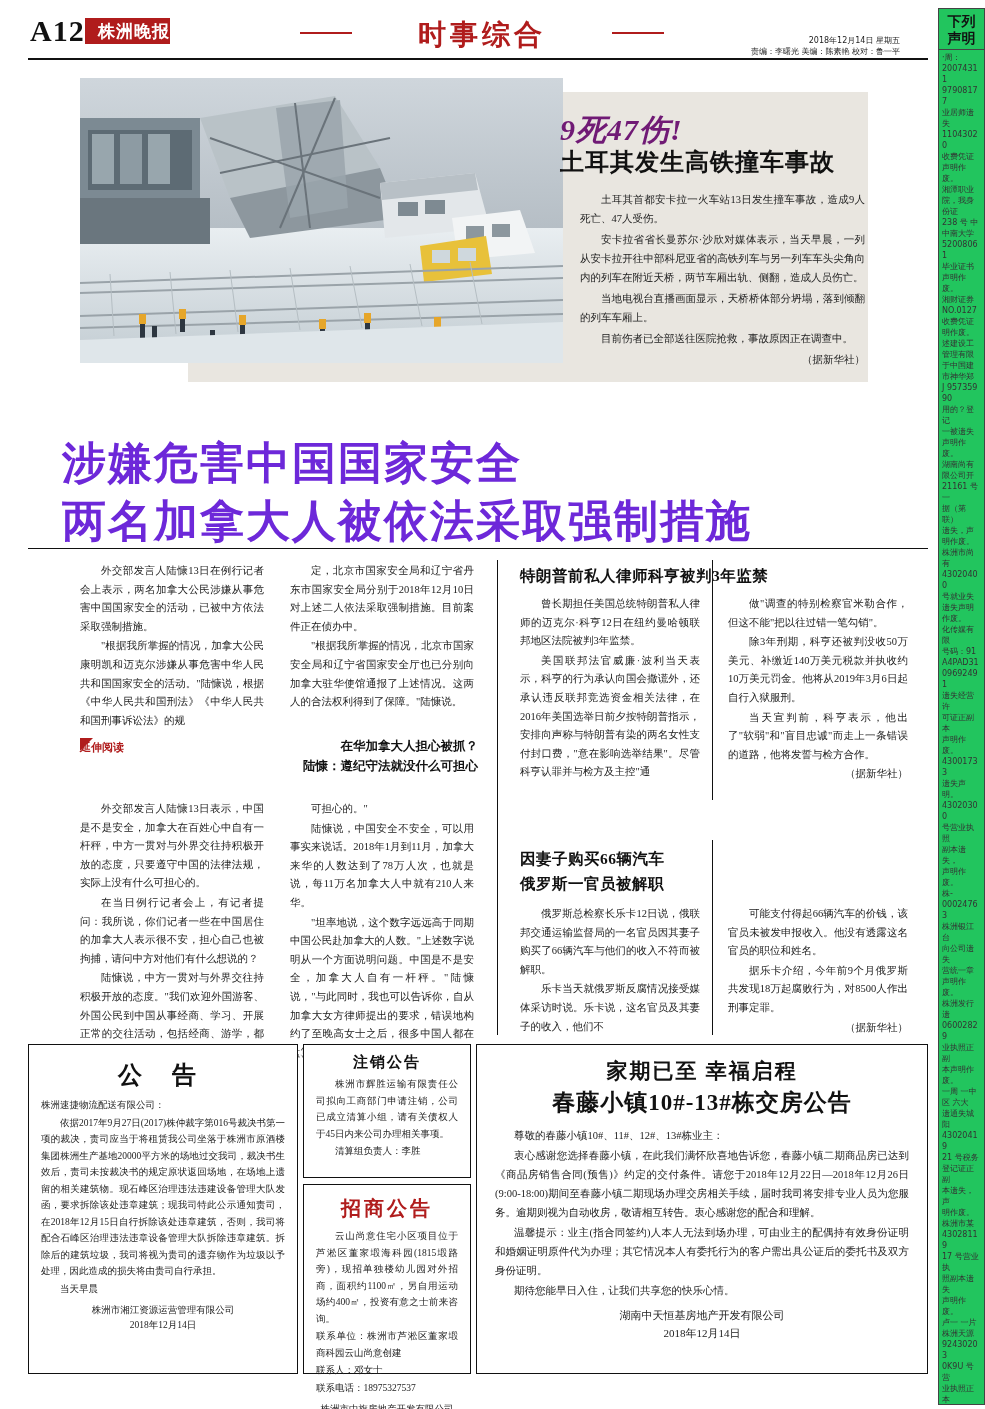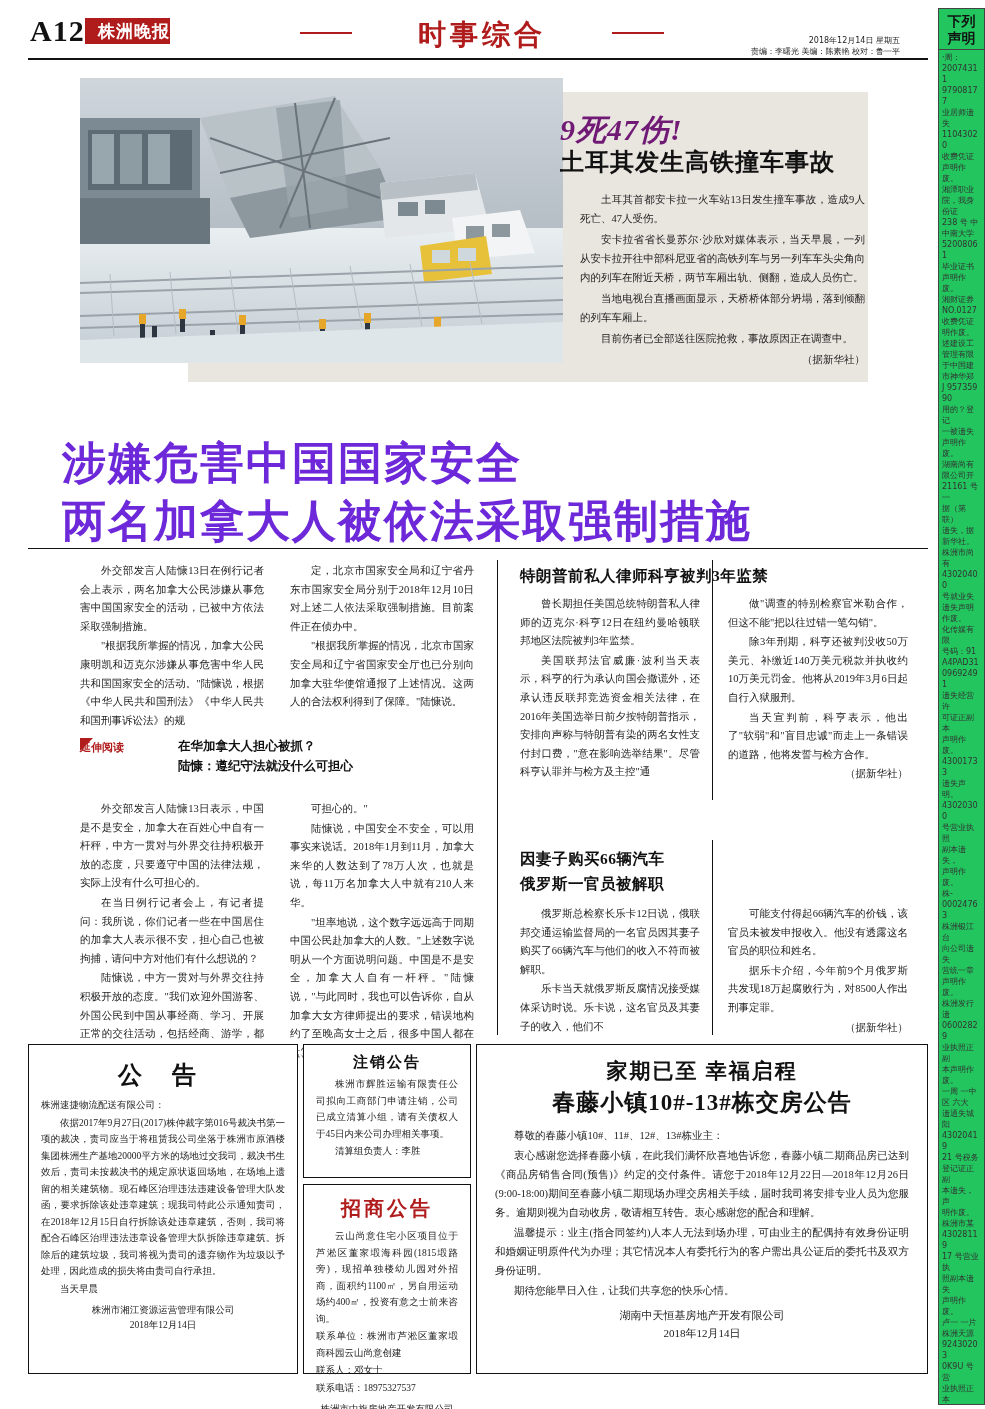--- a/index.html
+++ b/index.html
@@ -69,21 +69,21 @@
            font-size:15.5px;color:#111;letter-spacing:0.5px;}
   .sh1{left:520px;top:566px;width:390px;}
   .sh2{left:520px;top:846px;width:200px;line-height:25px;}
 
   
   .readmore-flag{position:absolute;left:80px;top:740px;width:110px;font-size:11px;font-weight:bold;color:#b01c1c;
         font-family:"Liberation Serif","DejaVu Serif",serif;}
   .flag-tri{position:absolute;left:80px;top:738px;width:0;height:0;border-left:13px solid #b01c1c;
         border-bottom:13px solid transparent;}
   .readmore-title{position:absolute;left:178px;top:736px;width:300px;font-size:12.5px;font-weight:bold;
-        line-height:20px;color:#111;font-family:"Liberation Serif","DejaVu Serif",serif;}
+        line-height:20px;color:#111;font-family:"Liberation Serif","DejaVu Serif",serif;text-align:right;}
   .rm1{left:80px;top:800px;width:184px;}
   .rm2{left:290px;top:800px;width:184px;}
 
   
   .boxwrap{position:absolute;left:28px;top:1044px;width:900px;height:330px;}
   .box{position:absolute;border:1px solid #111;background:#fff;box-sizing:border-box;}
   .b1{left:0px;top:0px;width:270px;height:330px;}
   .b2{left:275px;top:0px;width:168px;height:134px;}
   .b3{left:275px;top:140px;width:168px;height:190px;}
   .b4{left:448px;top:0px;width:452px;height:330px;}
@@ -364,21 +364,21 @@
         <div>于中国建</div>
         <div>市神华郑</div>
         <div>J 95735990</div>
         <div>用的？登记</div>
         <div>一被遗失</div>
         <div>声明作废。</div>
         <div>湖南尚有</div>
         <div>限公司开</div>
         <div>21161 号一</div>
         <div>据（第联）</div>
-        <div>遗失，据新华社。</div>
+        <div>遗失，声明作废。</div>
         <div>株洲市尚有</div>
         <div>43020400</div>
         <div>号就业失</div>
         <div>遗失声明作废。</div>
         <div>化传媒有限</div>
         <div>号码：91</div>
         <div>A4PAD31</div>
         <div>09692491</div>
         <div>遗失经营许</div>
         <div>可证正副本</div>

